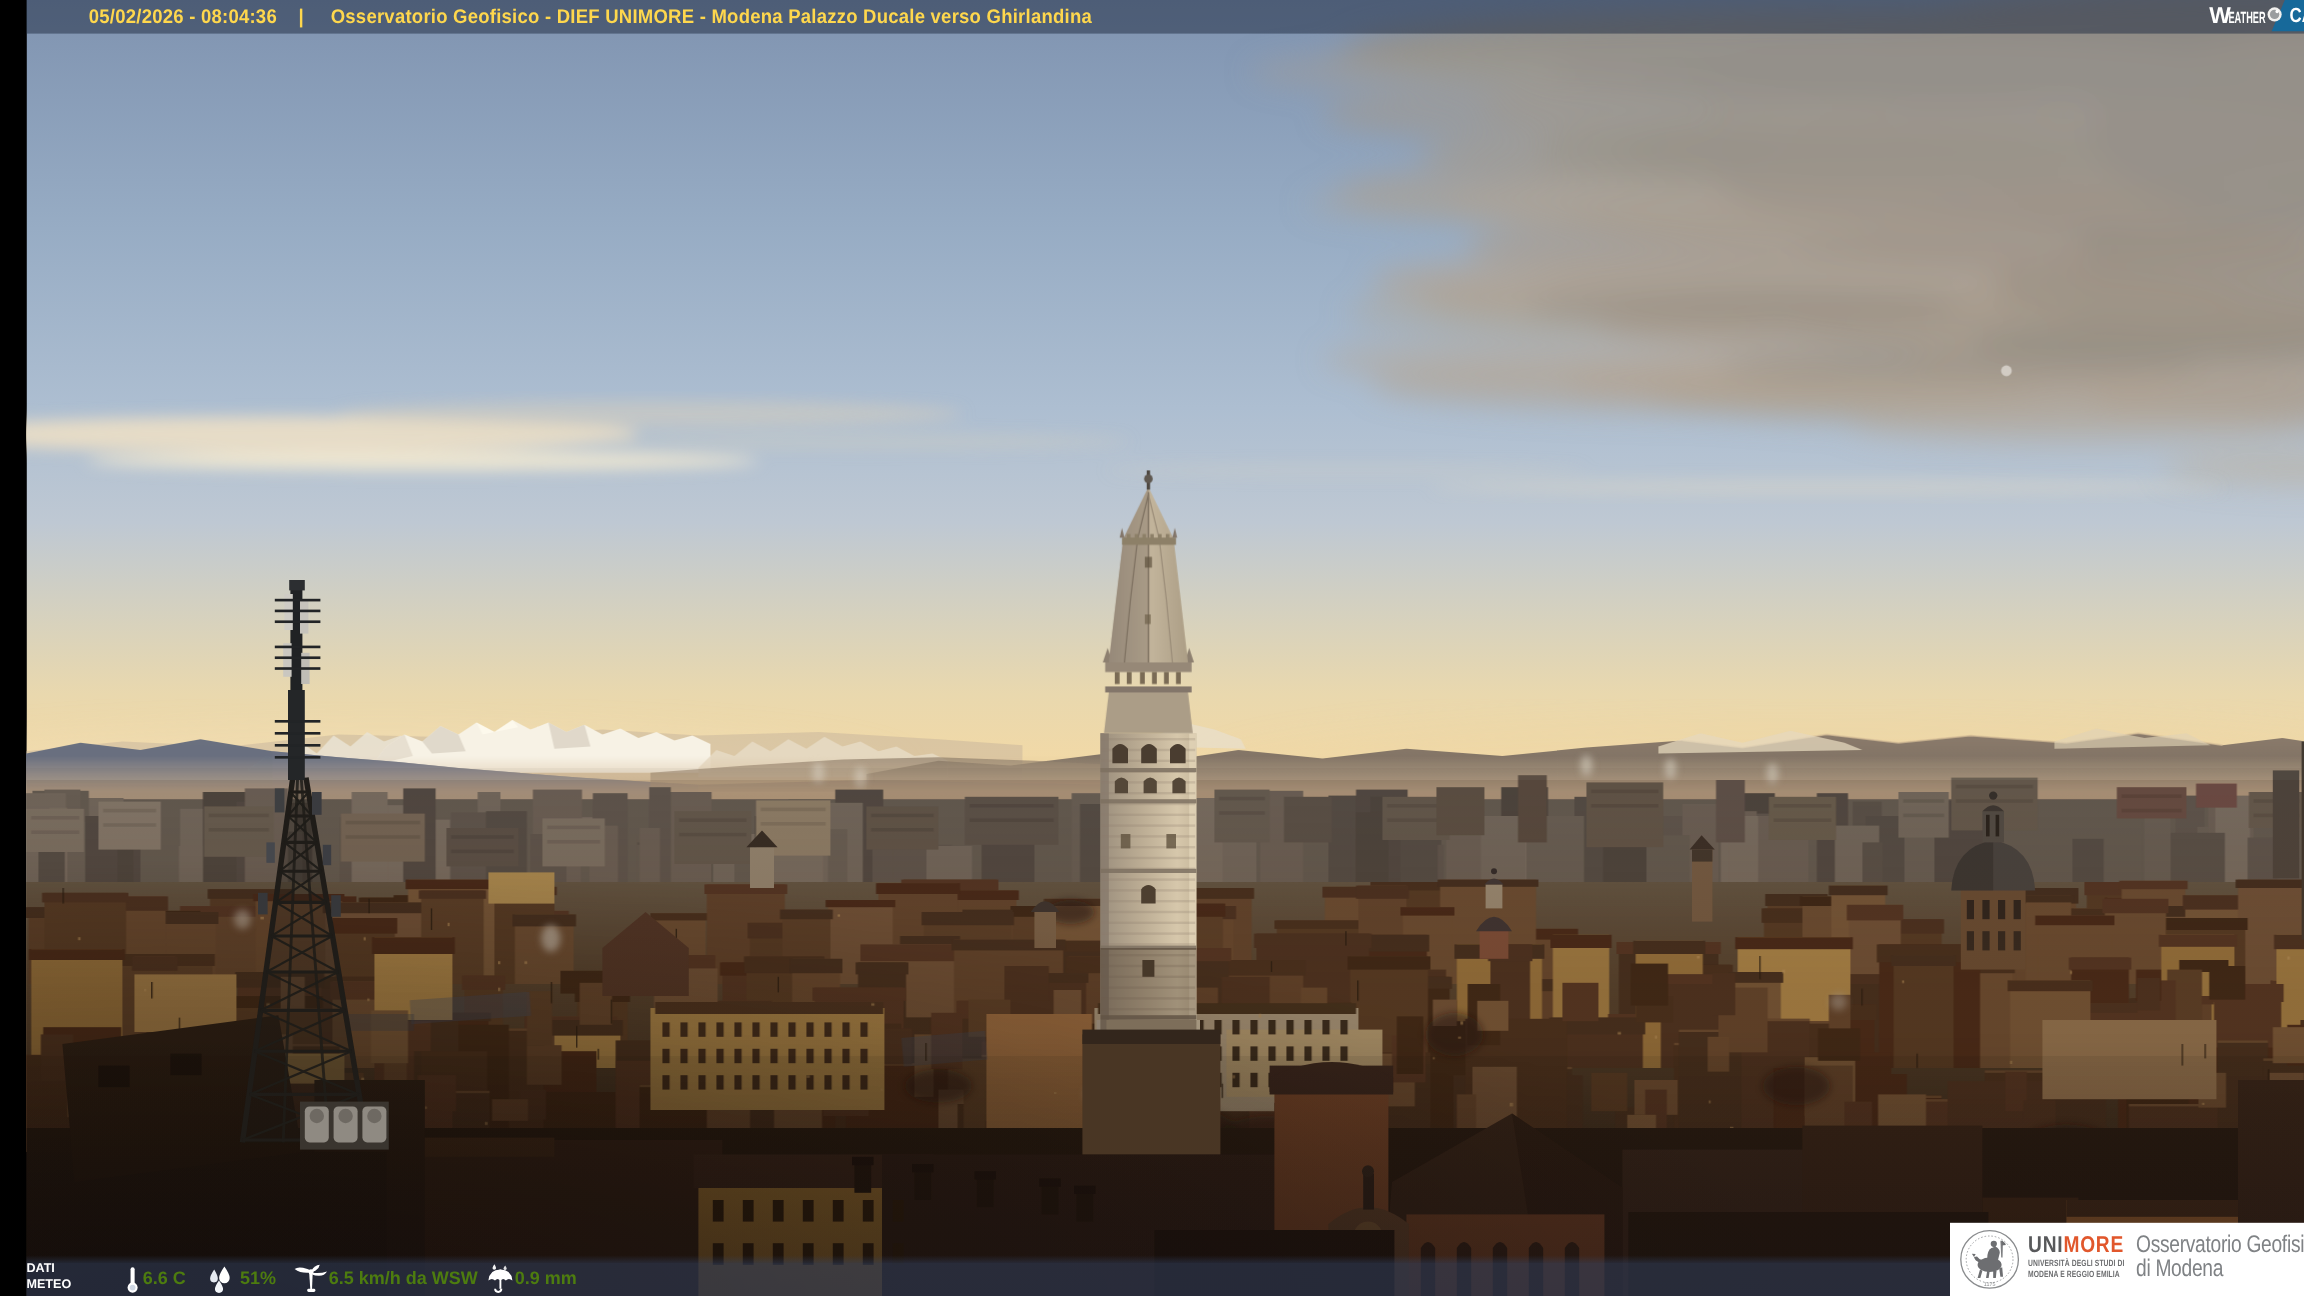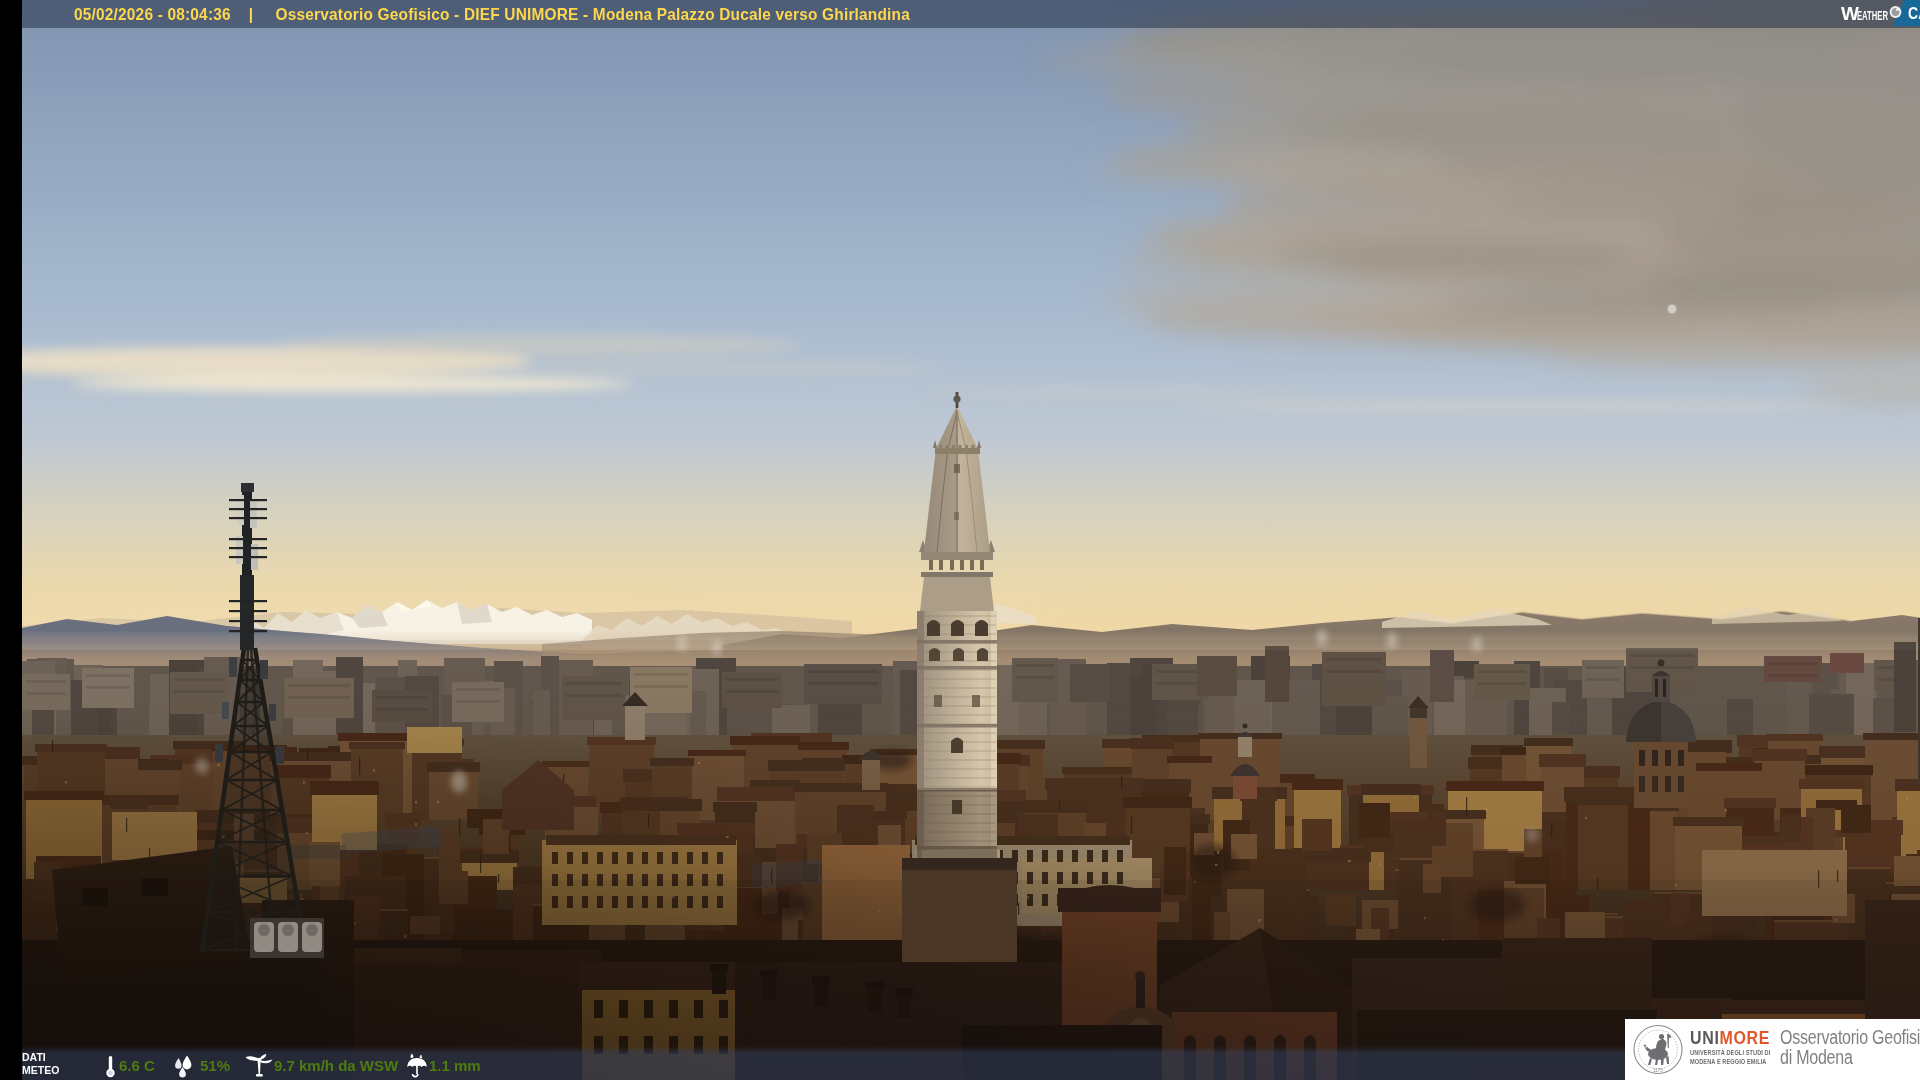--- a/index.html
+++ b/index.html
@@ -1314,31 +1314,31 @@
 <svg style="position:absolute;left:221px;top:1053px" width="32" height="26" viewBox="0 0 32 26">
  <g fill="#fff">
   <path d="M14.6,7 L15.6,21.5 17,21.5 17.6,7 Z"></path>
   <rect x="13" y="21" width="6.8" height="2.6" rx="1.2"></rect>
   <path d="M15.5,7.5 Q8,8.5 2.5,4.5 Q5,2.5 9.5,3.5 Q13.5,4.5 16.2,5.8 Z"></path>
   <path d="M16.8,5.5 Q19,1.5 23.5,1 Q23,4 20,5.8 Q18.3,6.8 16.9,7 Z"></path>
   <path d="M17.4,7.6 Q24,8.5 29.5,6.5 Q27.5,10 23,10.2 Q19.5,10.3 17.2,9 Z"></path>
   <circle cx="16.2" cy="6.8" r="2.1"></circle>
  </g>
 </svg>
-<div class="meteo" style="left:252px">9.7 km/h da WSW</div>
+<div class="meteo" style="left:252px">6.5 km/h da WSW</div>
 <svg style="position:absolute;left:383px;top:1053px" width="24" height="26" viewBox="0 0 24 26">
  <g fill="#fff">
   <path d="M12,5 Q21,5 22,14 Q19,11.5 16.5,14 Q14.5,11.5 12,14 Q9.5,11.5 7.5,14 Q5,11.5 2,14 Q3,5 12,5 Z"></path>
   <rect x="11.2" y="5" width="1.6" height="16"></rect>
   <path d="M12.8,21 a2.6,2.6 0 1 1 -5.2,0" stroke="#fff" stroke-width="1.6" fill="none"></path>
   <path d="M7,0.5 Q8.4,2.6 8.4,3.6 A1.5,1.5 0 1 1 5.4,3.6 Q5.4,2.6 7,0.5 Z" opacity="0.95"></path>
   <path d="M16,1.5 Q17.2,3.3 17.2,4.1 A1.3,1.3 0 1 1 14.6,4.1 Q14.6,3.3 16,1.5 Z" opacity="0.85"></path>
  </g>
 </svg>
-<div class="meteo" style="left:407px">1.1 mm</div>
+<div class="meteo" style="left:407px">0.9 mm</div>
 <div class="ubox"></div>
 <svg style="position:absolute;left:1610px;top:1023px" width="52" height="53" viewBox="0 0 52 53">
  <circle cx="26" cy="26.5" r="24" fill="none" stroke="#8a8c8e" stroke-width="1.1"></circle>
  <circle cx="26" cy="26.5" r="19.5" fill="none" stroke="#9a9c9e" stroke-width="0.8" stroke-dasharray="1.3 1.6"></circle>
  <g fill="#6d6e71">
   <ellipse cx="26" cy="31" rx="10" ry="6"></ellipse>
   <path d="M18,35 L16,42 18.3,42 20,36 Z"></path>
   <path d="M24,36 L23,42 25.2,42 26,36.5 Z"></path>
   <path d="M29,36 L29,42 31.2,42 31.8,36 Z"></path>
   <path d="M34,34 L35,41 37.2,41 36.5,33 Z"></path>

